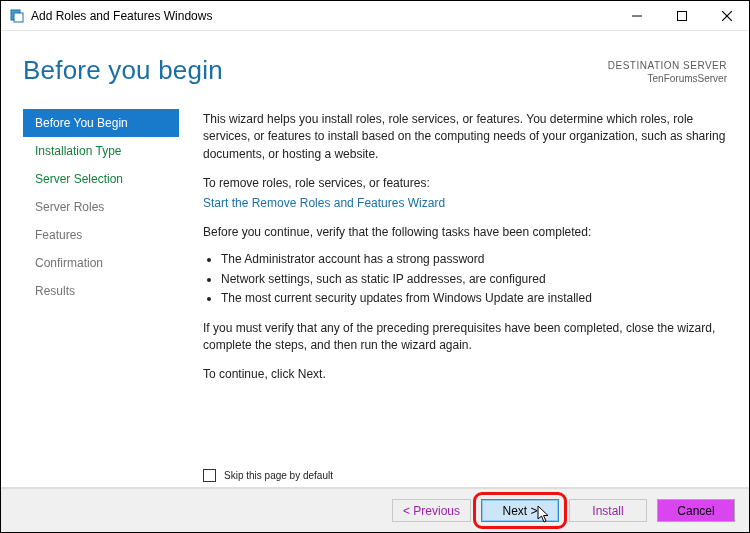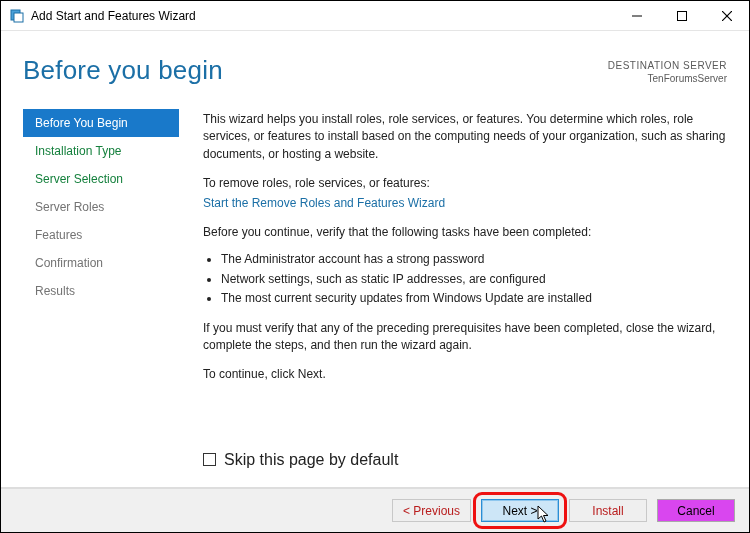--- a/index.html
+++ b/index.html
@@ -96,25 +96,25 @@
   }
   .content p { margin: 0 0 12px 0; }
   .content .nomargin { margin-bottom: 2px; }
   .content a { color: #1b6fa6; text-decoration: none; }
   .content ul { margin: 10px 0 12px 0; padding-left: 18px; }
   .content ul li { margin-bottom: 2px; }
 
   .skip-row {
     position: absolute;
     left: 14px;
-    bottom: 16px;
+    bottom: 4px;
     display: flex;
     align-items: center;
     gap: 8px;
-    font-size: 16px;
+    font-size: 10px;
   }
   .skip-row .cb {
     width: 13px; height: 13px;
     border: 1px solid #333;
     display: inline-block;
     background: #fff;
   }
 
   
   .footer {
@@ -135,21 +135,21 @@
     font-size: 12px;
     background: #d946ef;
     border: 1px solid #a9a9a9;
     color: #000;
     display: inline-flex;
     align-items: center;
     justify-content: center;
     padding: 0 10px;
   }
   .wbtn.disabled {
-    color: #b91c1c;
+    color: #a21caf;
     border-color: #c8c8c8;
     background: #efefef;
   }
   .wbtn.primary {
     background: #cde6f7;
     border: 1px solid #2a8dd4;
     box-shadow: inset 0 0 0 1px #8fc7ee;
   }
   .next-wrap {
     position: relative;
@@ -172,21 +172,21 @@
 </head>
 <body>
 
 <div class="titlebar">
   <span class="app-icon">
     <svg width="16" height="16" viewBox="0 0 16 16">
       <rect x="2" y="2" width="9" height="10" fill="#4aa0d8" stroke="#1b6fa6"></rect>
       <rect x="5" y="5" width="9" height="9" fill="#fff" stroke="#1b6fa6"></rect>
     </svg>
   </span>
-  <span class="title">Add Start and Features Wizard</span>
+  <span class="title">Add Roles and Features Windows</span>
   <span class="spacer"></span>
   <div class="win-controls">
     <button class="win-btn">
       <svg width="10" height="10" viewBox="0 0 10 10">
           <line x1="0" y1="5" x2="10" y2="5" stroke="#000" stroke-width="1"></line>
         </svg>
     </button>
     <button class="win-btn">
       <svg width="10" height="10" viewBox="0 0 10 10">
           <rect x="0.5" y="0.5" width="9" height="9" fill="none" stroke="#000" stroke-width="1"></rect>

